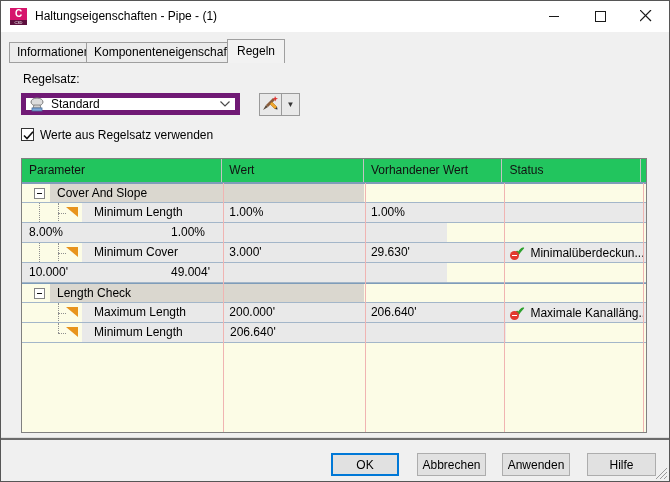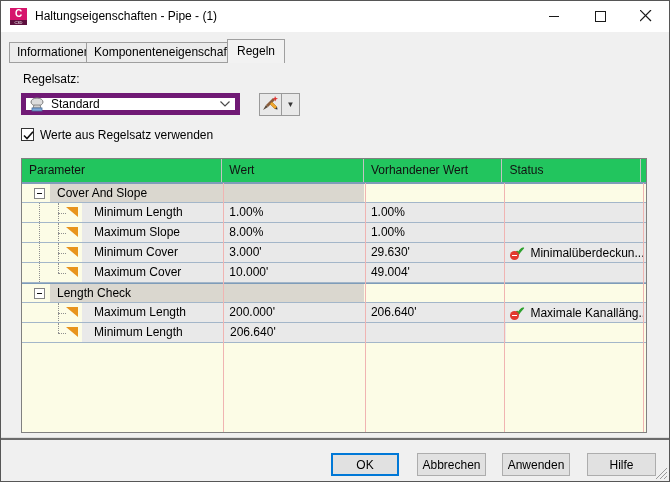--- a/index.html
+++ b/index.html
@@ -177,28 +177,20 @@
             <div class="branch"></div>
             <div class="flag"></div>
             <div class="fill itm"></div>
             <div class="lab" style="left:72px;">Minimum Length</div>
           </div>
           <div class="cell c2 bg-gray">1.00%</div>
           <div class="cell c3 bg-gray">1.00%</div>
           <div class="cell c4 bg-gray statuscell"></div>
         </div>
         <div class="row">
-          <div class="cell c1 bg-cream">
-            <div class="rootline"></div>
-            <div class="childline" style="top:0; height:20px;"></div>
-            <div class="branch"></div>
-            <div class="flag"></div>
-            <div class="fill itm"></div>
-            <div class="lab" style="left:72px;">Maximum Slope</div>
-          </div>
           <div class="cell c2 bg-gray">8.00%</div>
           <div class="cell c3 bg-gray">1.00%</div>
           <div class="cell c4 bg-gray statuscell"></div>
         </div>
         <div class="row">
           <div class="cell c1 bg-cream">
             <div class="rootline"></div>
             <div class="childline" style="top:0; height:20px;"></div>
             <div class="branch"></div>
             <div class="flag"></div>
@@ -209,28 +201,20 @@
           <div class="cell c3 bg-gray">29.630'</div>
           <div class="cell c4 bg-gray statuscell">
             <span class="stat-ic">
               <span class="chk">✔</span>
               <span class="no"></span>
             </span>
             <span>Minimalüberdeckun...</span>
           </div>
         </div>
         <div class="row">
-          <div class="cell c1 bg-cream">
-            <div class="rootline"></div>
-            <div class="childline" style="top:0; height:10px;"></div>
-            <div class="branch"></div>
-            <div class="flag"></div>
-            <div class="fill itm"></div>
-            <div class="lab" style="left:72px;">Maximum Cover</div>
-          </div>
           <div class="cell c2 bg-gray">10.000'</div>
           <div class="cell c3 bg-gray">49.004'</div>
           <div class="cell c4 bg-gray statuscell"></div>
         </div>
         <div class="row group">
           <div class="cell c1 bg-cream">
             <div class="fill grp"></div>
             <div class="expander">
               <div class="minus"></div>
             </div>

